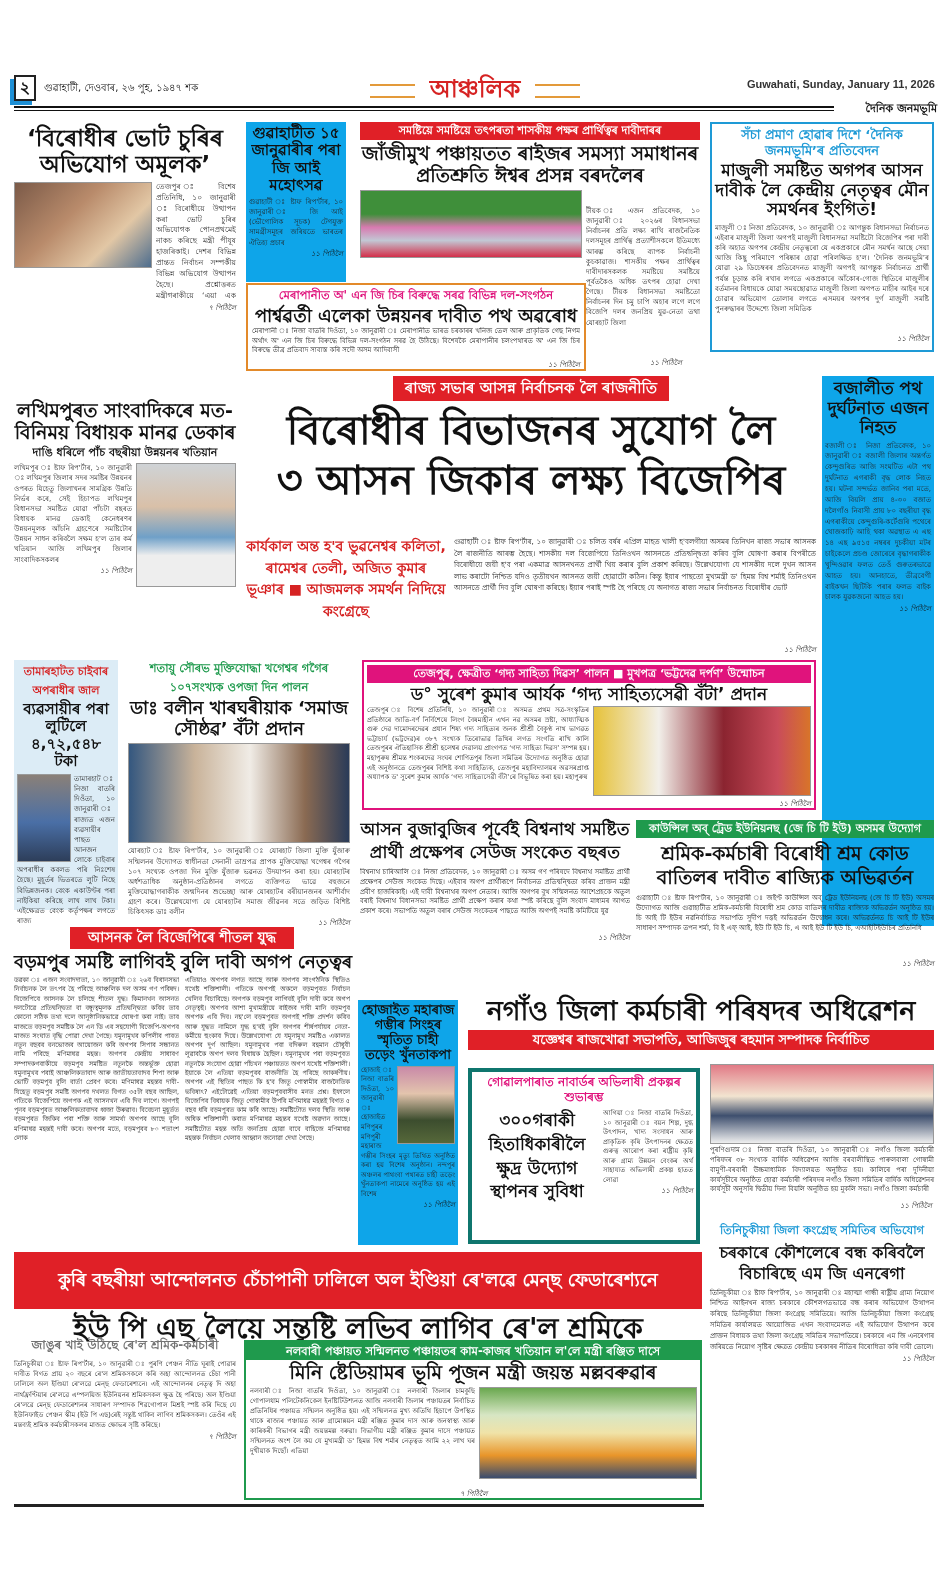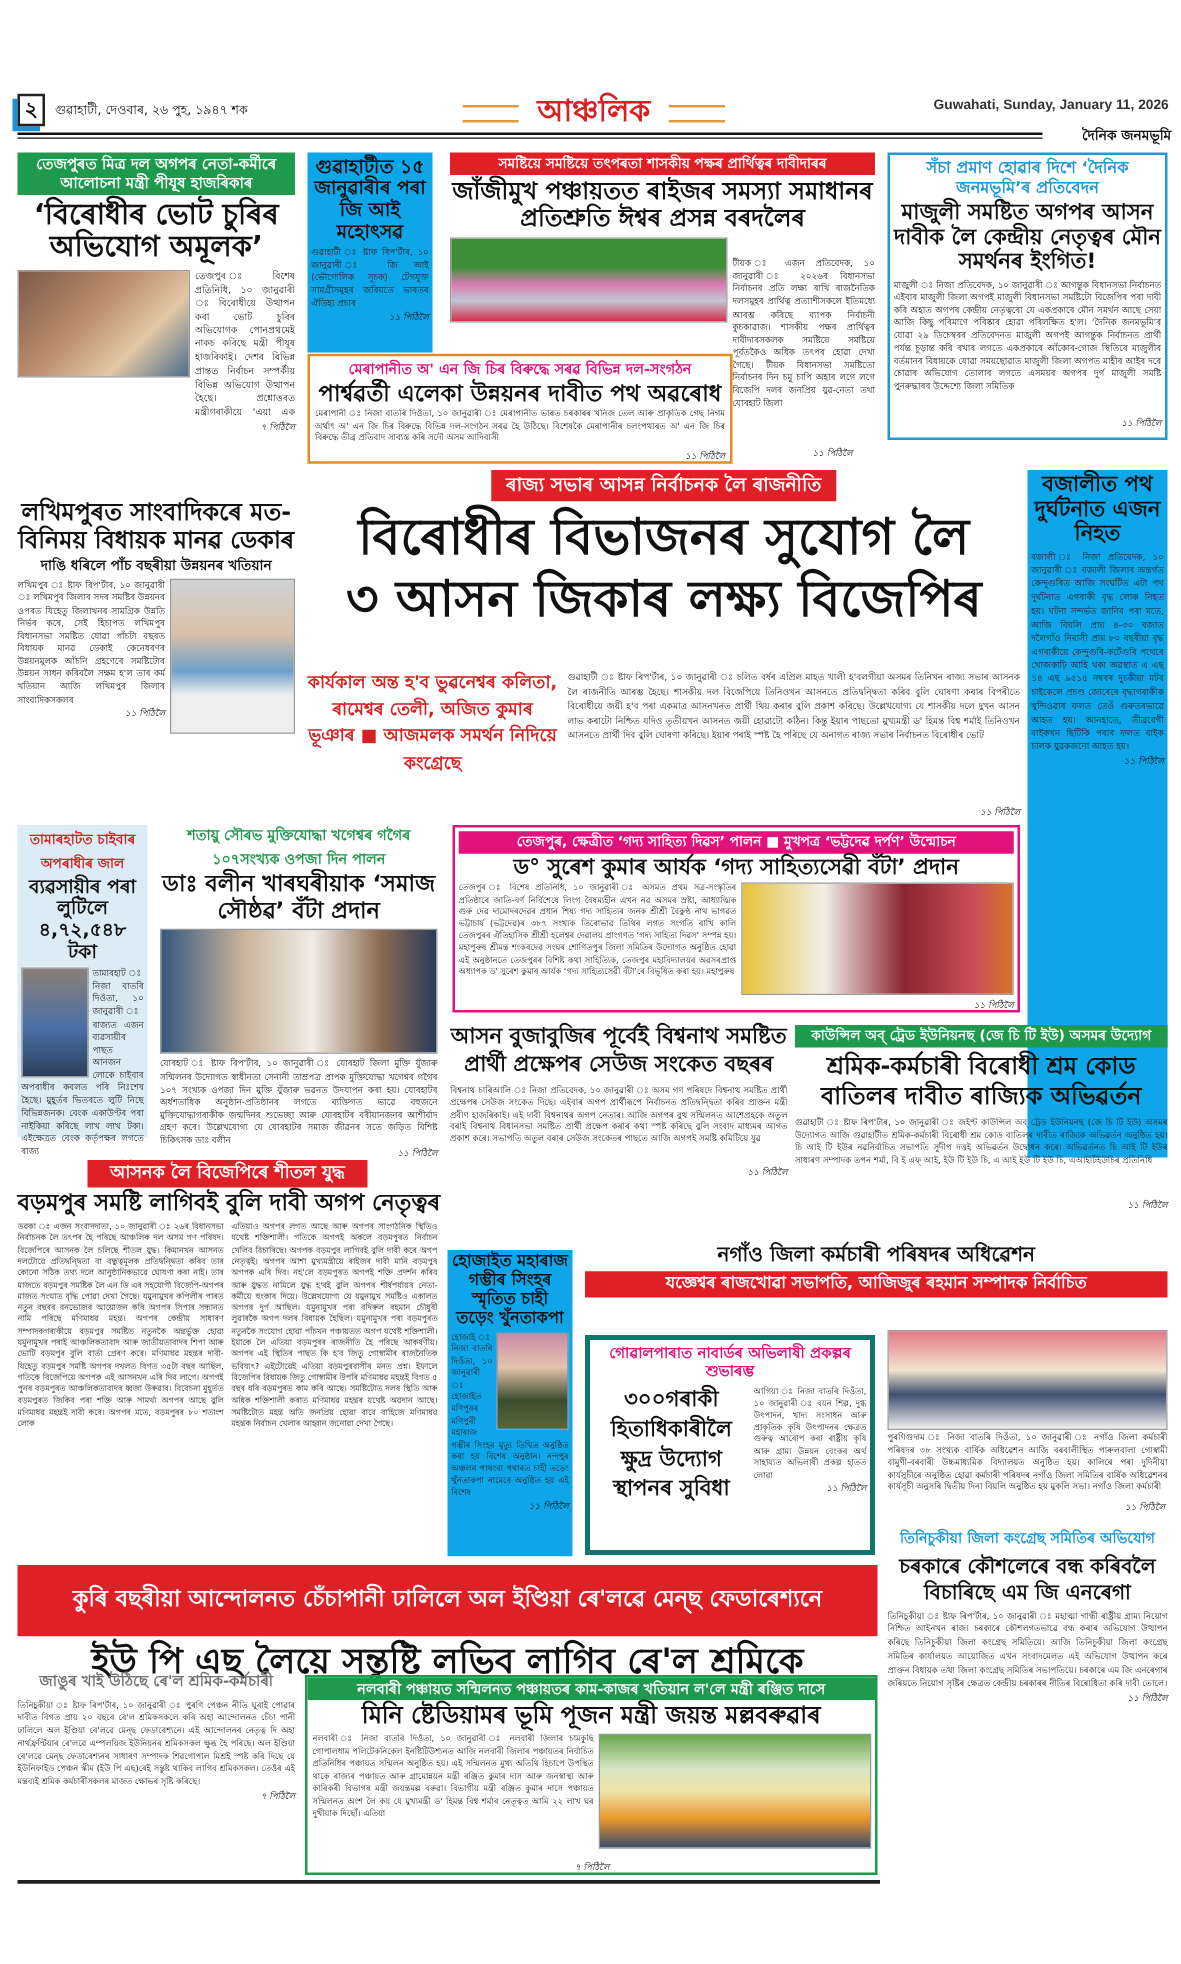--- a/index.html
+++ b/index.html
@@ -31,21 +31,20 @@
 <div class="abs masthead">
   <div class="abs pgnum">২</div>
   <div class="abs datel">গুৱাহাটী, দেওবাৰ, ২৬ পুহ, ১৯৪৭ শক</div>
   <div class="abs logo">আঞ্চলিক</div>
   <div class="abs dater">Guwahati, Sunday, January 11, 2026</div>
   <div class="abs rule"></div>
   <div class="abs paper">দৈনিক জনমভূমি</div>
 </div>
 
 <div class="abs" style="left:14px;top:122px;width:222px;height:250px">
-  <div class="kick green" style="font-size:12px">তেজপুৰত মিত্ৰ দল অগপৰ নেতা-কৰ্মীৰে আলোচনা মন্ত্ৰী পীযূষ হাজৰিকাৰ</div>
   <div class="hd" style="font-size:23px;margin-top:3px">‘বিৰোধীৰ ভোট চুৰিৰ অভিযোগ অমূলক’</div>
   <div class="photo" style="float:left;width:138px;height:86px;margin:4px 4px 2px 0"></div>
   <div class="body" style="margin-top:4px;height:120px;overflow:hidden">তেজপুৰ ঃ বিশেষ প্ৰতিনিধি, ১০ জানুৱাৰী ঃ বিৰোধীয়ে উত্থাপন কৰা ভোট চুৰিৰ অভিযোগক পোনপ্ৰথমেই নাকচ কৰিছে মন্ত্ৰী পীযূষ হাজৰিকাই। দেশৰ বিভিন্ন প্ৰান্তত নিৰ্বাচন সম্পৰ্কীয় বিভিন্ন অভিযোগ উত্থাপন হৈছে। প্ৰশ্নোত্তৰত মন্ত্ৰীগৰাকীয়ে ‘এয়া এক অমূলক, অনৰ্থক কথা’ বুলি বিষয়টোক পোনছাতেই নস্যাৎ কৰাৰ প্ৰয়াস কৰে।</div>
   <div class="cont">৭ পিঠিলৈ</div>
 </div>
 
 <div class="abs peach" style="left:246px;top:122px;width:100px;height:160px;padding:3px">
   <div class="hd" style="font-size:15px">গুৱাহাটীত ১৫ জানুৱাৰীৰ পৰা জি আই মহোৎসৱ</div>
   <div class="body" style="margin-top:3px;font-size:7px">গুৱাহাটী ঃ ষ্টাফ ৰিপ'ৰ্টাৰ, ১০ জানুৱাৰী ঃ জি আই (ভৌগোলিক সূচক) টেগযুক্ত সামগ্ৰীসমূহৰ জৰিয়তে ভাৰতৰ ঐতিহ্য প্ৰচাৰ</div>
   <div class="cont">১১ পিঠিলৈ</div>
@@ -116,21 +115,21 @@
 
 <div class="abs" style="left:362px;top:660px;width:454px;height:150px;border:2px solid #e0137c;padding:3px">
   <div class="kick pink" style="font-size:11px">তেজপুৰ, ক্ষেত্ৰীত ‘গদ্য সাহিত্য দিৱস’ পালন ■ মুখপত্ৰ ‘ভট্টদেৱ দৰ্পণ’ উন্মোচন</div>
   <div class="hd" style="font-size:17px;margin-top:2px">ড° সুৰেশ কুমাৰ আৰ্যক ‘গদ্য সাহিত্যসেৱী বঁটা’ প্ৰদান</div>
   <div class="photo" style="float:right;width:218px;height:90px;margin:2px 0 0 4px;background:linear-gradient(90deg,#e6c23a,#f2efe9 30%,#8b2430 60%,#c94c5a 85%,#d8742a)"></div>
   <div class="body" style="margin-top:2px;font-size:6.6px;line-height:1.45;height:92px;overflow:hidden">তেজপুৰ ঃ বিশেষ প্ৰতিনিধি, ১০ জানুৱাৰী ঃ অসমত প্ৰথম সত্ৰ-সংস্কৃতিৰ প্ৰতিষ্ঠাৰে জাতি-বৰ্ণ নিৰ্বিশেষে লিংগ বৈষম্যহীন এখন নৱ অসমৰ স্ৰষ্টা, আধ্যাত্মিক গুৰু দেৱ দামোদৰদেৱৰ প্ৰধান শিষ্য গদ্য সাহিত্যৰ জনক শ্ৰীশ্ৰী বৈকুণ্ঠ নাথ ভাগৱত ভট্টাচাৰ্য (ভট্টদেৱ)ৰ ৩৮৭ সংখ্যক তিৰোভাৱ তিথিৰ লগত সংগতি ৰাখি কালি তেজপুৰৰ ঐতিহাসিক শ্ৰীশ্ৰী হলেশ্বৰ দেৱালয় প্ৰাংগণত ‘গদ্য সাহিত্য দিৱস’ সম্পন্ন হয়। মহাপুৰুষ শ্ৰীমন্ত শংকৰদেৱ সংঘৰ শোণিতপুৰ জিলা সমিতিৰ উদ্যোগত অনুষ্ঠিত হোৱা এই অনুষ্ঠানতে তেজপুৰৰ বিশিষ্ট কথা সাহিত্যিক, তেজপুৰ মহাবিদ্যালয়ৰ অৱসৰপ্ৰাপ্ত অধ্যাপক ড' সুৰেশ কুমাৰ আৰ্যক ‘গদ্য সাহিত্যসেৱী বঁটা’ৰে বিভূষিত কৰা হয়। মহাপুৰুষ</div>
   <div class="cont">১১ পিঠিলৈ</div>
 </div>
 
 <div class="abs" style="left:360px;top:818px;width:270px;height:170px">
-  <div class="hd" style="font-size:17px;line-height:1.35">আসন বুজাবুজিৰ পূৰ্বেই বিশ্বনাথ সমষ্টিত প্ৰাৰ্থী প্ৰক্ষেপৰ সেউজ সংকেত বছৰৰ</div>
+  <div class="hd" style="font-size:17px;line-height:1.35">আসন বুজাবুজিৰ পূৰ্বেই বিশ্বনাথ সমষ্টিত প্ৰাৰ্থী প্ৰক্ষেপৰ সেউজ সংকেত বছৰত</div>
   <div class="body" style="margin-top:4px;font-size:6.8px;height:64px;overflow:hidden">বিশ্বনাথ চাৰিআলি ঃ নিজা প্ৰতিবেদক, ১০ জানুৱাৰী ঃ অসম গণ পৰিষদে বিশ্বনাথ সমষ্টিত প্ৰাৰ্থী প্ৰক্ষেপৰ সেউজ সংকেত দিছে। এইবাৰ অগপ প্ৰাৰ্থীৰূপে নিৰ্বাচনত প্ৰতিদ্বন্দ্বিতা কৰিব প্ৰাক্তন মন্ত্ৰী প্ৰবীণ হাজৰিকাই। এই দাবী বিশ্বনাথৰ অগপ নেতাৰ। আজি অগপৰ বুথ সন্মিলনত আশেপ্ৰহকে অতুল বৰাই বিশ্বনাথ বিধানসভা সমষ্টিত প্ৰাৰ্থী প্ৰক্ষেপ কৰাৰ কথা স্পষ্ট কৰিছে বুলি সংবাদ মাধ্যমৰ আগত প্ৰকাশ কৰে। সভাপতি অতুল বৰাৰ সেউজ সংকেতৰ পাছতে আজি অগপই সমষ্টি কমিটিয়ে যুৱ</div>
   <div class="cont">১১ পিঠিলৈ</div>
 </div>
 
 <div class="abs" style="left:636px;top:820px;width:298px;height:170px">
   <div class="kick green" style="font-size:11px">কাউন্সিল অব্ ট্ৰেড ইউনিয়নছ (জে চি টি ইউ) অসমৰ উদ্যোগ</div>
   <div class="hd" style="font-size:19px;margin-top:3px;line-height:1.3">শ্ৰমিক-কৰ্মচাৰী বিৰোধী শ্ৰম কোড বাতিলৰ দাবীত ৰাজ্যিক অভিৱৰ্তন</div>
   <div class="body" style="margin-top:4px;font-size:6.8px;height:64px;overflow:hidden">গুৱাহাটী ঃ ষ্টাফ ৰিপ'ৰ্টাৰ, ১০ জানুৱাৰী ঃ জইণ্ট কাউন্সিল অব্ ট্ৰেড ইউনিয়নছ (জে চি টি ইউ) অসমৰ উদ্যোগত আজি গুৱাহাটীত শ্ৰমিক-কৰ্মচাৰী বিৰোধী শ্ৰম কোড বাতিলৰ দাবীত ৰাজ্যিক অভিৱৰ্তন অনুষ্ঠিত হয়। চি আই টি ইউৰ নৱনিৰ্বাচিত সভাপতি সুদীপ দত্তই অভিৱৰ্তন উদ্বোধন কৰে। অভিৱৰ্তনত চি আই টি ইউৰ সাধাৰণ সম্পাদক তপন শৰ্মা, বি ই এফ্‌ আই, ইউ টি ইউ চি, এ আই ইউ টি ইউ চি, এআইটিইউচিৰ প্ৰতিনিধি</div>
   <div class="cont">১১ পিঠিলৈ</div>
 </div>
@@ -147,21 +146,21 @@
 </div>
 
 <div class="abs peach" style="left:358px;top:1000px;width:100px;height:245px;padding:3px">
   <div class="hd" style="font-size:13px">হোজাইত মহাৰাজ গম্ভীৰ সিংহৰ স্মৃতিত চাহী তড়েং খুঁনতাকপা</div>
   <div class="photo" style="float:right;width:58px;height:78px;margin:3px 0 0 3px;background:linear-gradient(180deg,#c98aa8,#e3c4ad 35%,#3c4d2e 70%,#56683a)"></div>
   <div class="body" style="margin-top:3px;font-size:6.6px">হোজাই ঃ নিজা বাতৰি দিওঁতা, ১০ জানুৱাৰী ঃ হোজাইত মণিপুৰৰ মণিপুৰী মহাৰাজ গম্ভীৰ সিংহৰ মৃত্যু তিথিত অনুষ্ঠিত কৰা হয় বিশেষ অনুষ্ঠান। নন্দপুৰ অঞ্চলৰ পাথংবা পথাৰত চাহী তড়েং খুঁনতাকপা নামেৰে অনুষ্ঠিত হয় এই বিশেষ</div>
   <div class="cont">১১ পিঠিলৈ</div>
 </div>
 
 <div class="abs" style="left:468px;top:995px;width:466px;height:64px">
-  <div class="hd" style="font-size:16px">নগাঁও জিলা কৰ্মচাৰী পৰিষদৰ অধিৱেশন</div>
+  <div class="hd" style="font-size:27px">নগাঁও জিলা কৰ্মচাৰী পৰিষদৰ অধিৱেশন</div>
   <div class="kick red" style="font-size:13px;margin-top:4px">যজ্ঞেশ্বৰ ৰাজখোৱা সভাপতি, আজিজুৰ ৰহমান সম্পাদক নিৰ্বাচিত</div>
 </div>
 <div class="abs photo" style="left:710px;top:1064px;width:224px;height:80px;background:linear-gradient(180deg,#e27a86,#f2e4d0 40%,#3e4f6e 65%,#f0f0f0)"></div>
 <div class="abs body" style="left:710px;top:1146px;width:224px;font-size:6.8px">পুৰণিগুদাম ঃ নিজা বাতৰি দিওঁতা, ১০ জানুৱাৰী ঃ নগাঁও জিলা কৰ্মচাৰী পৰিষদৰ ৩৮ সংখ্যক বাৰ্ষিক অধিৱেশন আজি বৰবালীস্থিত পাৰুলবালা গোস্বামী বামুণী-বৰবাৰী উচ্চমাধ্যমিক বিদ্যালয়ত অনুষ্ঠিত হয়। কালিৰে পৰা দুদিনীয়া কাৰ্যসূচীৰে অনুষ্ঠিত হোৱা কৰ্মচাৰী পৰিষদৰ নগাঁও জিলা সমিতিৰ বাৰ্ষিক অধিৱেশনৰ কাৰ্যসূচী অনুসৰি দ্বিতীয় দিনা বিয়লি অনুষ্ঠিত হয় মুকলি সভা। নগাঁও জিলা কৰ্মচাৰী</div>
 <div class="abs cont" style="left:900px;top:1200px">১১ পিঠিলৈ</div>
 
 <div class="abs" style="left:468px;top:1068px;width:232px;height:176px;border:4px solid #0f766e;padding:3px">
   <div style="color:#e0137c;font-weight:bold;text-align:center;font-size:12px;line-height:1.25">গোৱালপাৰাত নাবাৰ্ডৰ অভিলাষী প্ৰকল্পৰ শুভাৰম্ভ</div>
   <div class="hd" style="float:left;width:124px;font-size:17px;line-height:1.4;margin-top:4px">৩০০গৰাকী হিতাধিকাৰীলৈ ক্ষুদ্ৰ উদ্যোগ স্থাপনৰ সুবিধা</div>
   <div class="body" style="margin-left:128px;margin-top:4px;font-size:6.6px">আগিয়া ঃ নিজা বাতৰি দিওঁতা, ১০ জানুৱাৰী ঃ বয়ন শিল্প, দুগ্ধ উৎপাদন, খাদ্য সংসাধন আৰু প্ৰাকৃতিক কৃষি উৎপাদনৰ ক্ষেত্ৰত গুৰুত্ব আৰোপ কৰা ৰাষ্ট্ৰীয় কৃষি আৰু গ্ৰাম্য উন্নয়ন বেংকৰ অৰ্থ সাহায্যত অভিলাষী প্ৰকল্প হাতত লোৱা</div>

